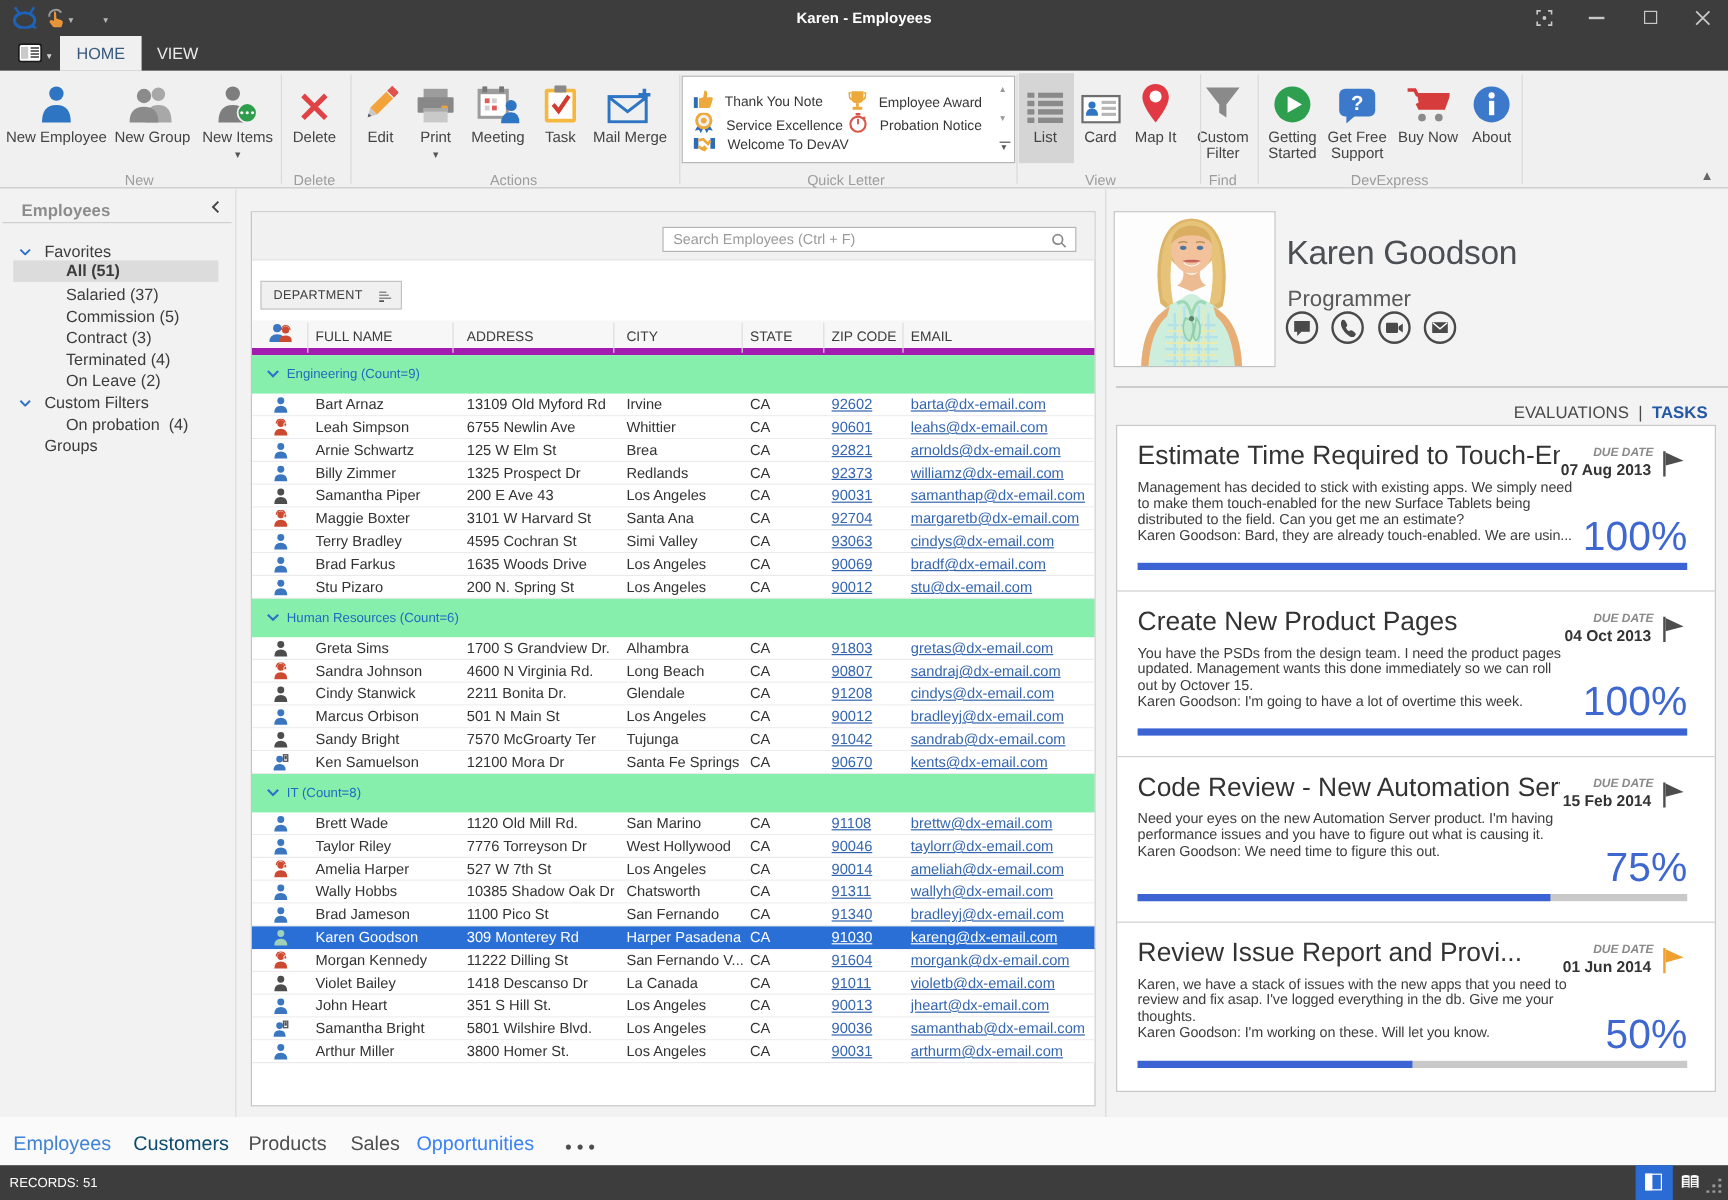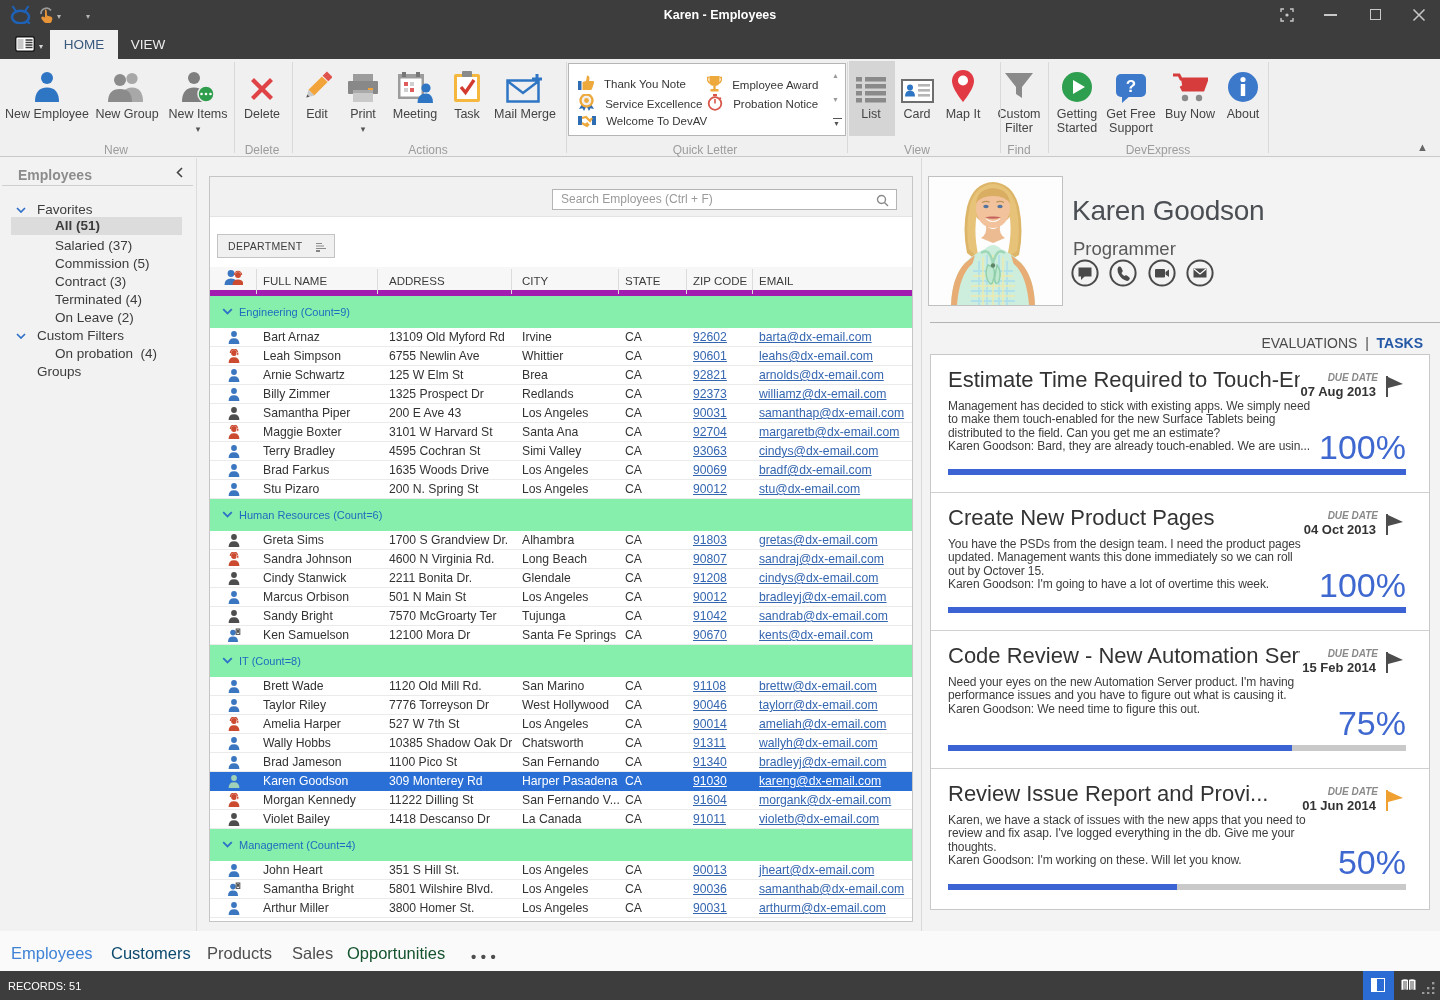--- a/index.html
+++ b/index.html
@@ -748,26 +748,20 @@
               <path d="M1.6 14 Q1.6 8.2 7 8.2 Q12.4 8.2 12.4 14 Z" fill="#4d4d4d"></path>
             </svg>
           </div>
           <div class="c1">Violet Bailey</div>
           <div class="c2">1418 Descanso Dr</div>
           <div class="c3">La Canada</div>
           <div class="c4">CA</div>
           <div class="c5"><span class="lnk">91011</span></div>
           <div class="c6"><span class="lnk">violetb@dx-email.com</span></div>
         </div>
-<div class="grp">
-          <span class="gc"><svg width="11" height="7" viewBox="0 0 11 7">
-              <path d="M1.2 1.2 L5.5 5.5 L9.8 1.2" stroke="#2f71c8" stroke-width="1.8" fill="none"></path>
-            </svg></span>
-          <span class="gt">Management (Count=4)</span>
-        </div>
 <div class="row">
           <div class="c0">
             <svg width="14" height="15" viewBox="0 0 14 15">
               <circle cx="7" cy="4" r="2.9" fill="#3b76c0"></circle>
               <path d="M1.6 14 Q1.6 8.2 7 8.2 Q12.4 8.2 12.4 14 Z" fill="#3b76c0"></path>
             </svg>
           </div>
           <div class="c1">John Heart</div>
           <div class="c2">351 S Hill St.</div>
           <div class="c3">Los Angeles</div>
@@ -918,21 +912,21 @@
             <div style="width:50%"></div>
           </div>
         </div>
       </div>
   </div>
   <div id="footer">
       <span style="left:11px;color:#3f82d6;">Employees</span>
       <span style="left:111px;color:#0c4a6e;">Customers</span>
       <span style="left:207px;color:#4e4e4e;">Products</span>
       <span style="left:292px;color:#4e4e4e;">Sales</span>
-      <span style="left:347px;color:#14532d;">Opportunities</span>
+      <span style="left:347px;color:#3b82f6;">Opportunities</span>
       <span style="left:471px;top:17px;color:#4e4e4e;letter-spacing:4.5px;font-size:15px;font-weight:bold;">•••</span>
     </div>
   <div id="statusbar">
       <div style="position:absolute;left:8px;top:9px;">RECORDS: 51</div>
       <div style="position:absolute;left:1363px;top:0px;width:31px;height:29px;background:#2b6cd4;"></div>
       <div style="position:absolute;left:1371px;top:7px;width:14px;height:14px;border:1.6px solid #fff;background:#2b6cd4;"></div>
       <div style="position:absolute;left:1371px;top:7px;width:6px;height:14px;background:#fff;"></div>
       <div style="position:absolute;left:1400px;top:7px;"><svg width="17" height="14" viewBox="0 0 17 14">
           <path d="M8.5 2 Q5 0.5 1.5 2 L1.5 12 Q5 10.5 8.5 12 Q12 10.5 15.5 12 L15.5 2 Q12 0.5 8.5 2 Z" fill="#fff"></path>
           <path d="M8.5 2 L8.5 12" stroke="#3d3d3d" stroke-width="1"></path>

